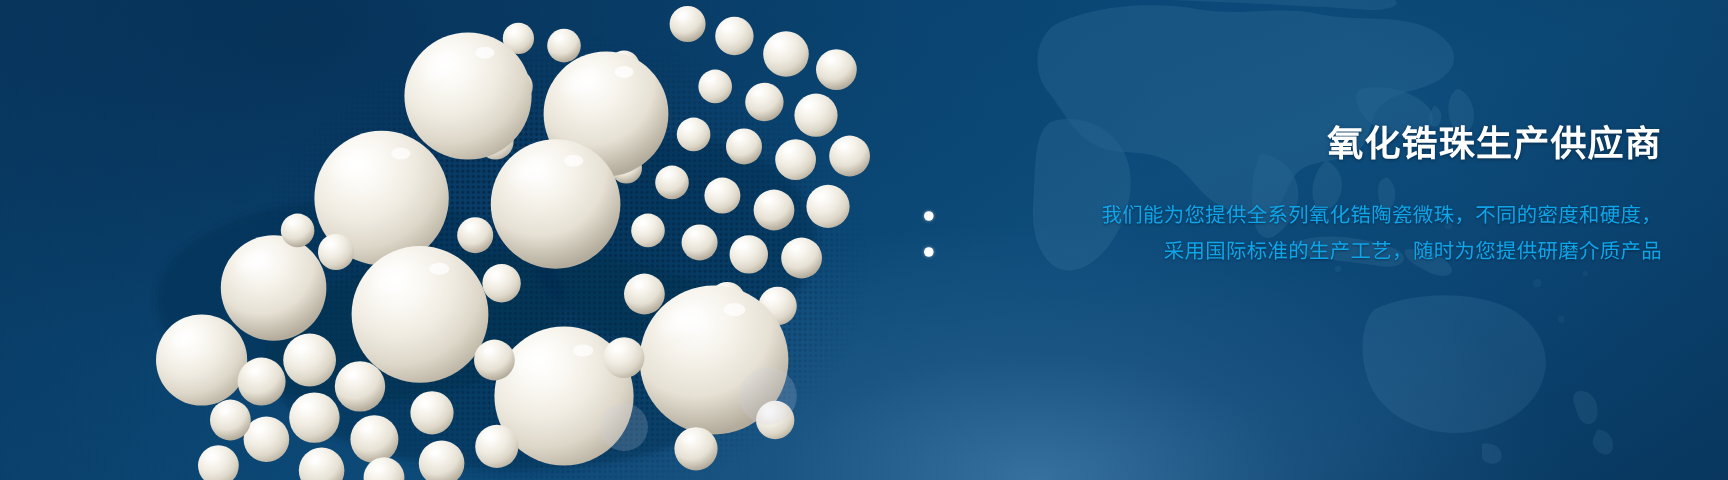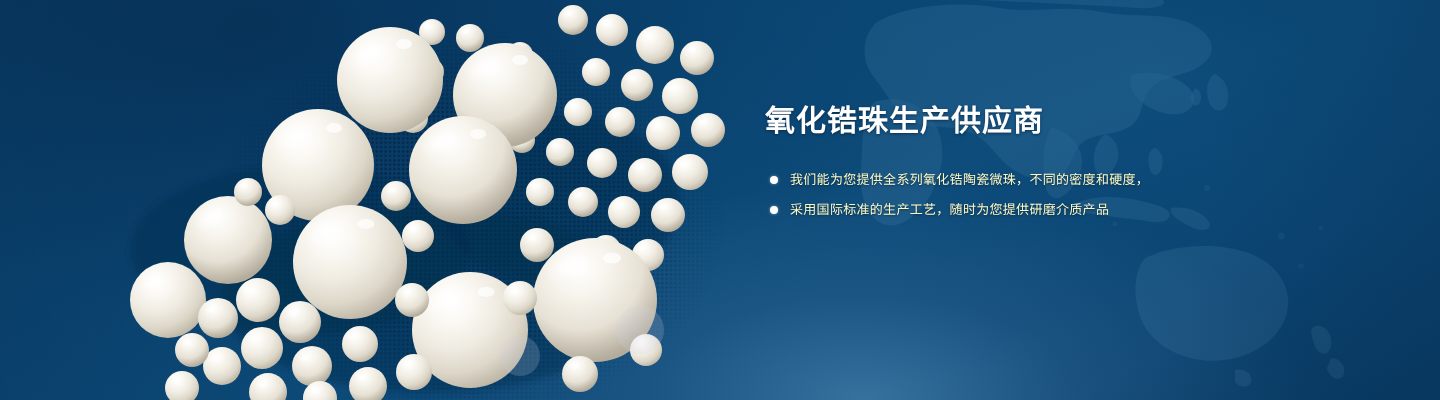--- a/index.html
+++ b/index.html
@@ -10,20 +10,21 @@
   }
 
   .banner {
     position: relative;
     width: 1440px;
     height: 400px;
     overflow: hidden;
     font-family: "Liberation Sans", "DejaVu Sans", sans-serif;
     background: #0a4672;
     user-select: none;
+    text-align: right;
   }
 
   
   .bg-base {
     position: absolute;
     inset: 0;
     background:
       radial-gradient(ellipse 620px 300px at 60% 100%, rgba(90,150,195,0.55) 0%, rgba(60,115,160,0.30) 35%, rgba(20,70,115,0.0) 72%),
       radial-gradient(ellipse 900px 520px at 18% 8%, rgba(6,48,85,0.85) 0%, rgba(9,60,100,0.25) 55%, rgba(0,0,0,0) 80%),
       linear-gradient(160deg, #0a4271 0%, #0a4675 28%, #0d4c7b 55%, #0b4472 78%, #093c66 100%);
@@ -95,23 +96,23 @@
   .bullets {
     list-style: none;
     margin: 0;
     padding: 0;
   }
 
   .bullet {
     position: relative;
     padding-left: 25px;
     margin-bottom: 6px;
-    font-size: 13px;
+    font-size: 17px;
     line-height: 24px;
-    color: #fef9c3;
+    color: #0ea5e9;
     text-shadow: 0 1px 2px rgba(0,18,36,0.5);
     letter-spacing: 0.3px;
   }
   .bullet:last-child { margin-bottom: 12px; }
 
   .bullet-dot {
     position: absolute;
     left: 5px;
     top: 8px;
     width: 8px;

